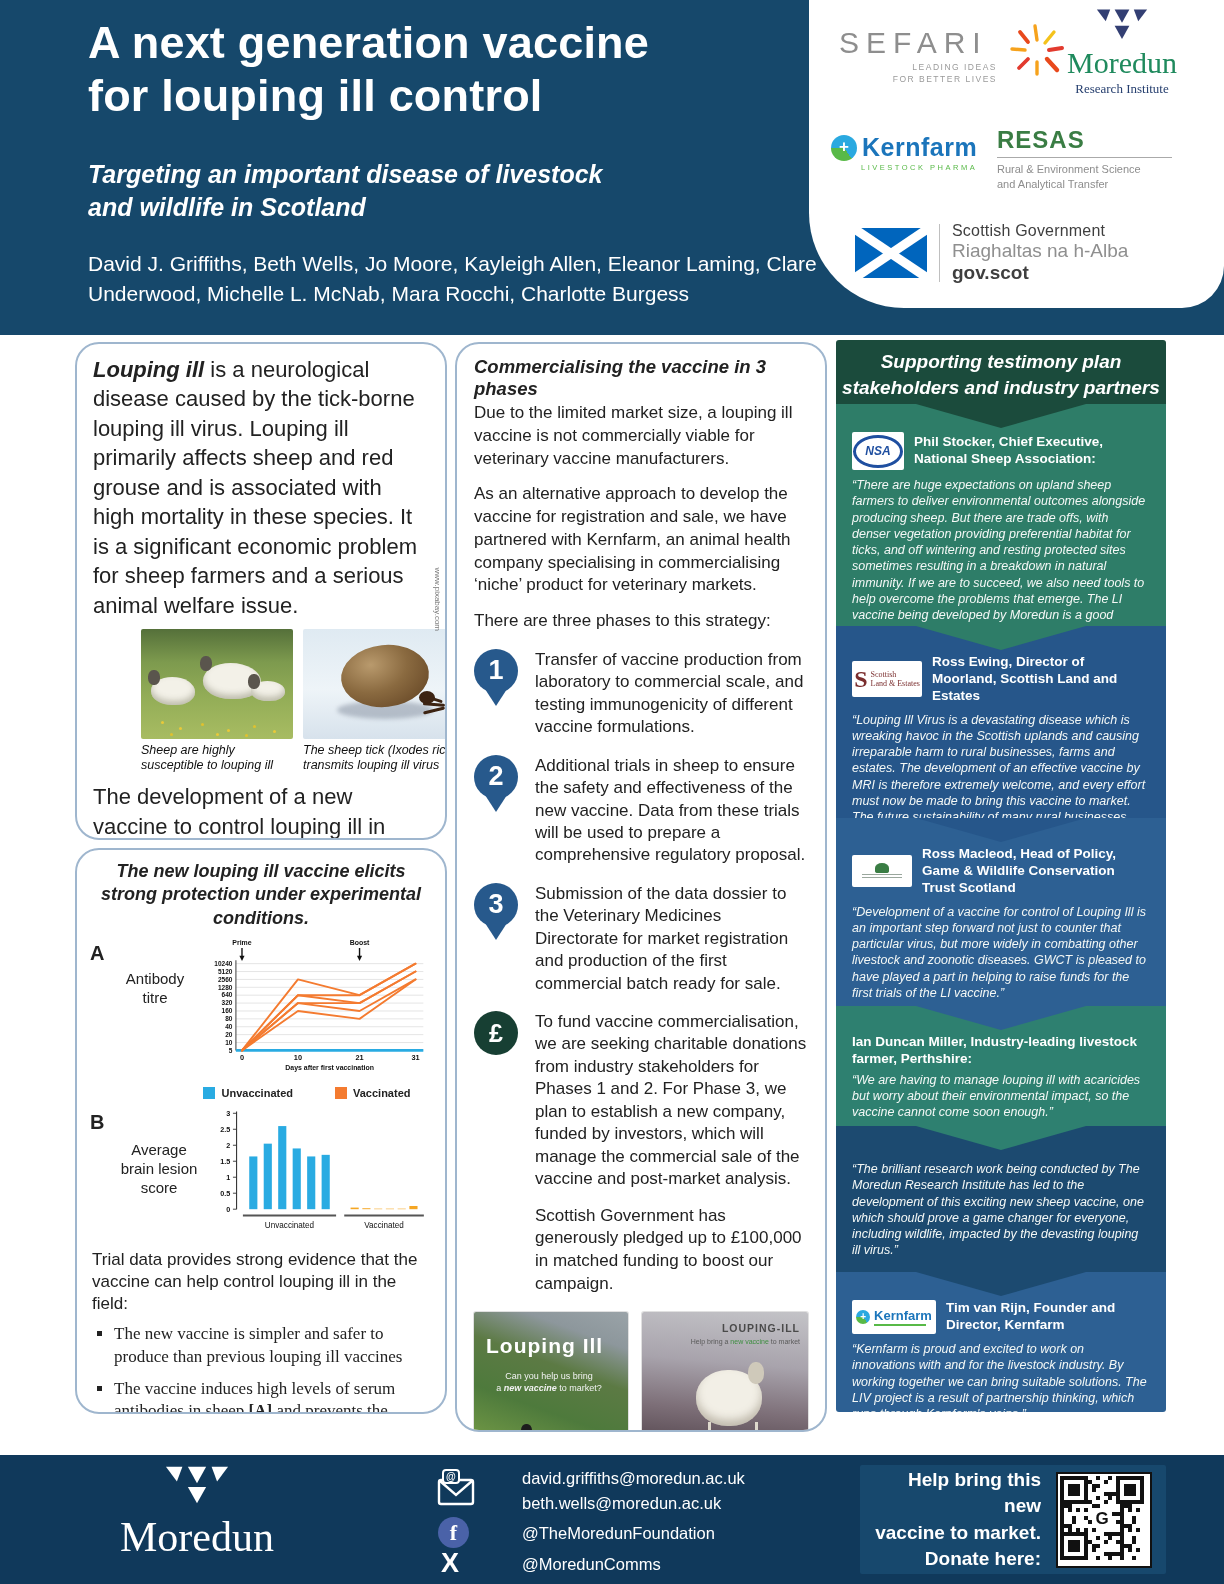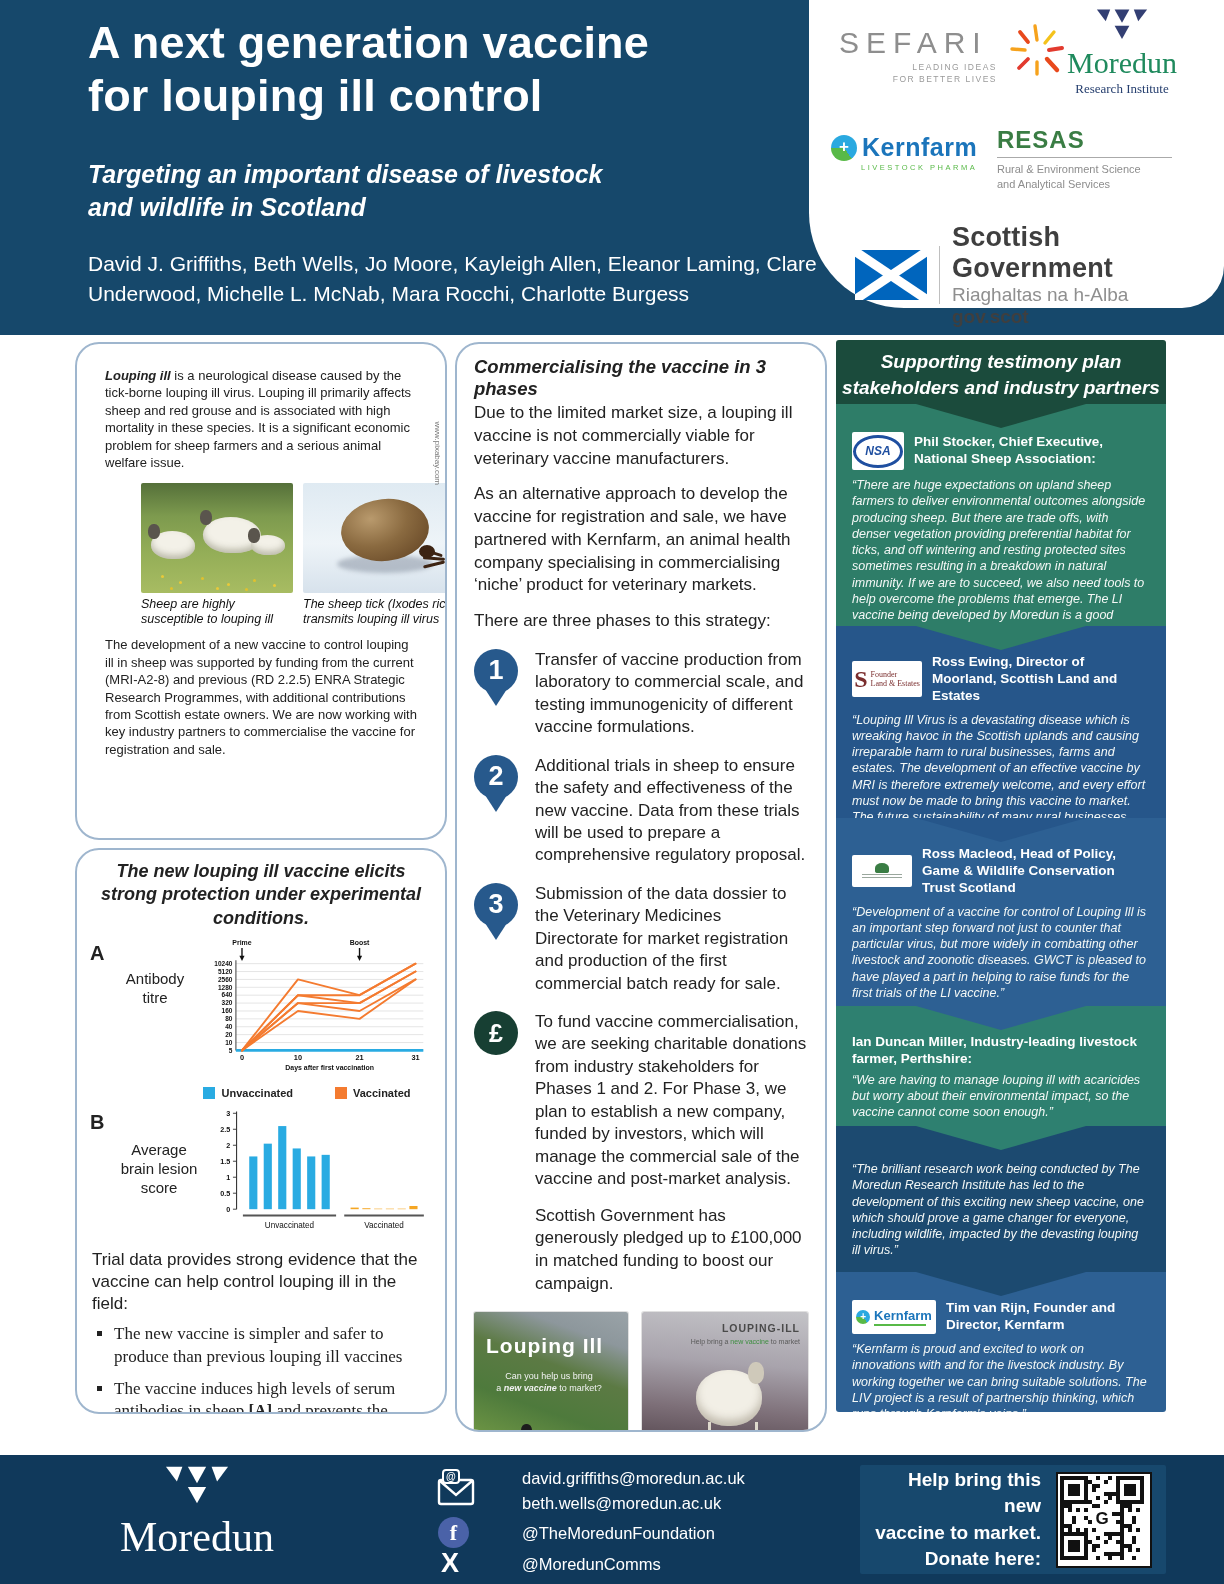--- a/index.html
+++ b/index.html
@@ -40,31 +40,31 @@
   .resas-word{font-size:24px;font-weight:bold;color:#3A7D44;letter-spacing:1px;}
   .resas-line{height:1px;background:#aaa;margin:3px 0 4px;}
   .resas-sub{font-size:11px;color:#8d8d8d;line-height:1.35;}
   
   .scotgov{position:absolute;left:46px;top:222px;display:flex;align-items:center;gap:12px;}
   .saltire{width:72px;height:50px;background:#0065BD;position:relative;overflow:hidden;flex:none;}
   .saltire::before,.saltire::after{content:"";position:absolute;left:-12px;top:21px;width:96px;height:9px;background:#fff;}
   .saltire::before{transform:rotate(34deg);}
   .saltire::after{transform:rotate(-34deg);}
   .sg-divider{width:1px;height:58px;background:#bfbfbf;}
-  .sg-l1{font-size:27px;font-weight:bold;color:#3f3f3f;letter-spacing:.2px;}
+  .sg-l1{font-size:16px;font-weight:normal;color:#3f3f3f;letter-spacing:.2px;}
   .sg-l2{font-size:19px;color:#8F8F8F;}
   .sg-l3{font-size:19px;font-weight:bold;color:#3f3f3f;}
 
   
   .box{position:absolute;background:#fff;border:2px solid #9FB6CE;border-radius:24px;overflow:hidden;}
   #intro-box{left:75px;top:342px;width:372px;height:498px;padding:11px 16px;box-sizing:border-box;}
   #results-box{left:75px;top:848px;width:372px;height:566px;padding:8px 13px;box-sizing:border-box;}
   #commercial-box{left:455px;top:342px;width:372px;height:1090px;padding:12px 17px;box-sizing:border-box;}
 
-  .body-p{font-size:13px;line-height:1.34;margin:12px;}
+  .body-p{font-size:22px;line-height:1.34;margin:0;}
   .lead-bi{font-weight:bold;font-style:italic;}
   .photos{display:flex;gap:10px;margin-top:9px;position:relative;margin-left:48px;}
   .fig{display:flex;flex-direction:column;}
   .fig-caption{font-size:12.5px;font-style:italic;line-height:1.2;margin-top:4px;color:#111;}
   .photo{position:relative;overflow:hidden;border-radius:2px;}
   .photo-sheep{width:152px;height:110px;background:linear-gradient(180deg,#55703a 0%,#7d9a4e 30%,#93ad57 62%,#a8bc62 100%);}
   .sheep{position:absolute;background:#f3f1e8;border-radius:55% 60% 50% 55%;box-shadow:inset 0 -4px 6px rgba(90,90,60,.35);}
   .sheep::before{content:"";position:absolute;width:12px;height:15px;background:#5a554d;border-radius:45%;top:-7px;left:-3px;}
   .sheep.s1{width:58px;height:36px;left:62px;top:34px;}
   .sheep.s2{width:44px;height:28px;left:10px;top:48px;}
@@ -228,21 +228,21 @@
           <div class="kf-word">Kernfarm</div>
         </div>
         <div class="kf-sub">LIVESTOCK PHARMA</div>
       </div>
 
       <div class="resas">
         <div class="resas-word">RESAS</div>
         <div class="resas-line"></div>
         <div class="resas-sub">
           <div>Rural  &amp;  Environment  Science</div>
-          <div>and Analytical Services</div>
+          <div>and Analytical Transfer</div>
         </div>
       </div>
 
       <div class="scotgov">
         <div class="saltire"></div>
         <div class="sg-divider"></div>
         <div>
           <div class="sg-l1">Scottish Government</div>
           <div class="sg-l2">Riaghaltas na h-Alba</div>
           <div class="sg-l3">gov.scot</div>
@@ -453,21 +453,21 @@
           </div>
         <div class="t-name">Phil Stocker, Chief Executive, National Sheep Association:</div>
       </div>
       <div class="t-quote">“There are huge expectations on upland sheep farmers to deliver environmental outcomes alongside producing sheep. But there are trade offs, with denser vegetation providing preferential habitat for ticks, and off wintering and resting protected sites sometimes resulting in a breakdown in natural immunity.  If we are to succeed, we also need tools to help overcome the problems that emerge.  The LI vaccine being developed by Moredun is a good example of this and NSA is desperately keen to see this come to market.”</div>
     </div>
 
     <div class="t-sec" style="--pc:#2E7D68;background:#26568A;height:192px">
       <div class="t-head">
         <div class="t-logo sle-box">
           <span class="sle-s">S</span>
-          <span class="sle-txt"><span>Founder</span><br><span>Land &amp; Estates</span></span>
+          <span class="sle-txt"><span>Scottish</span><br><span>Land &amp; Estates</span></span>
         </div>
         <div class="t-name">Ross Ewing, Director of Moorland, Scottish Land and Estates</div>
       </div>
       <div class="t-quote">“Louping Ill Virus is a devastating disease which is wreaking havoc in the Scottish uplands and causing irreparable harm to rural businesses, farms and estates. The development of an effective vaccine by MRI is therefore extremely welcome, and every effort must now be made to bring this vaccine to market. The future sustainability of many rural businesses depends on it.”</div>
     </div>
 
     <div class="t-sec" style="--pc:#26568A;background:#2D6093;height:188px">
       <div class="t-head">
         <div class="t-logo gwct-box">
           <div class="tree green"></div>

